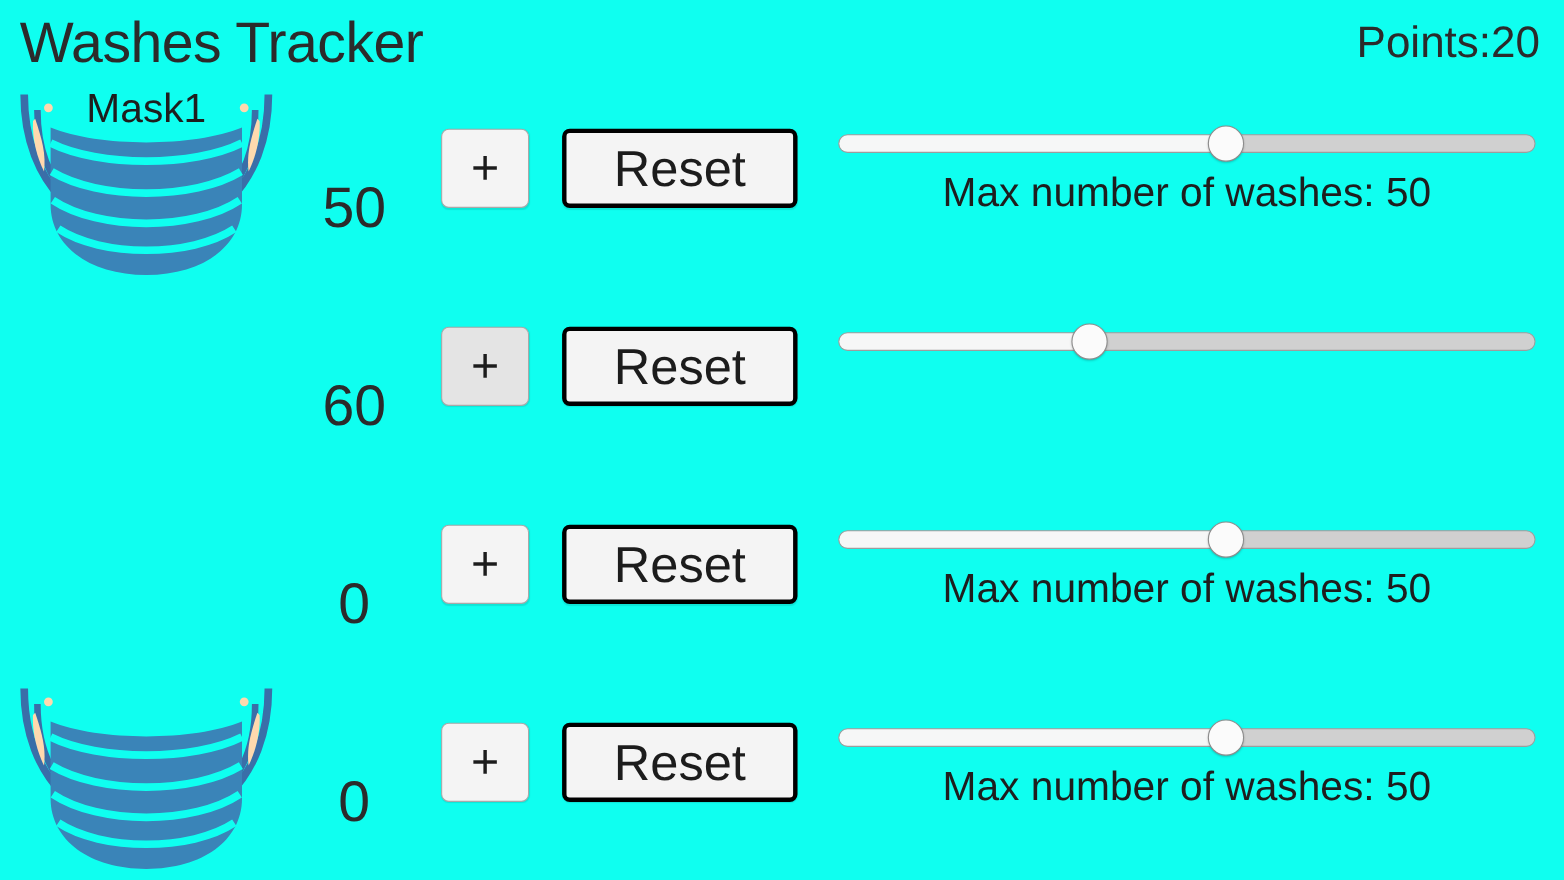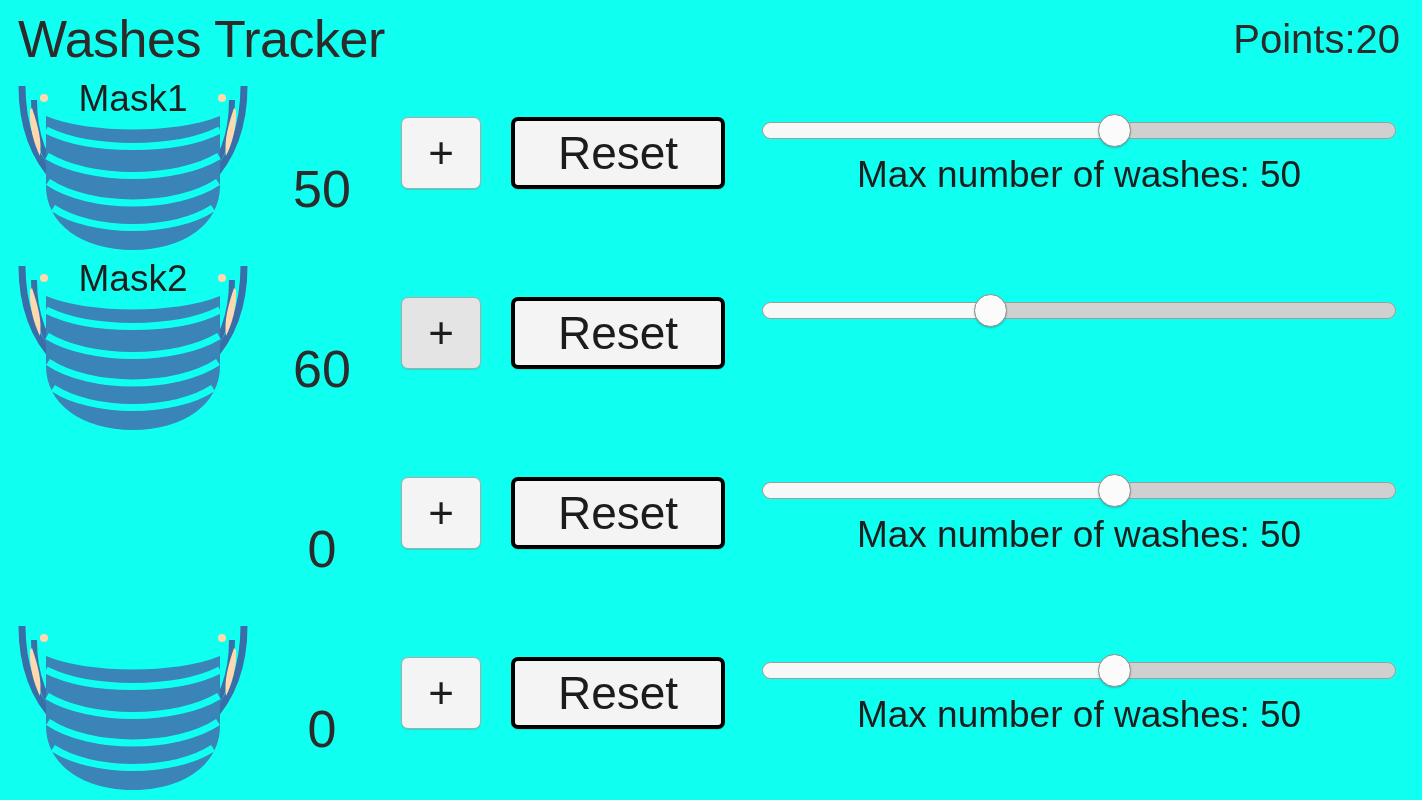--- a/index.html
+++ b/index.html
@@ -229,104 +229,83 @@
         <div class="slider-fill" style="width: 55.5%;"></div>
       </div>
       <div class="slider-thumb" style="left: 55.5%;"></div>
       <div class="slider-caption">Max number of washes: 50</div>
     </div>
 
   </div>
 
   <div class="row">
 
+
+    <div class="counter">60</div>
+
+    <button class="plus-btn active">+</button>
+    <button class="reset-btn">Reset</button>
+
+    <div class="slider-cell">
+      <div class="slider-track">
+        <div class="slider-fill" style="width: 36%;"></div>
+      </div>
+      <div class="slider-thumb" style="left: 36%;"></div>
+    </div>
+
+  </div>
+
+  <div class="row">
+
+
+    <div class="counter">0</div>
+
+    <button class="plus-btn">+</button>
+    <button class="reset-btn">Reset</button>
+
+    <div class="slider-cell">
+      <div class="slider-track">
+        <div class="slider-fill" style="width: 55.5%;"></div>
+      </div>
+      <div class="slider-thumb" style="left: 55.5%;"></div>
+      <div class="slider-caption">Max number of washes: 50</div>
+    </div>
+
+  </div>
+
+  <div class="row">
+
     <div class="mask-cell">
       <svg class="mask-svg" viewBox="0 0 250 185">
 
         <path d="M14 12 C 14 96, 70 140, 125 140 C 180 140, 236 96, 236 12" fill="none" stroke="#3a6ea8" stroke-width="7"></path>
         <path d="M26 26 C 26 102, 76 132, 125 132 C 174 132, 224 102, 224 26" fill="none" stroke="#3a6ea8" stroke-width="6"></path>
 
         <path d="M24 34 C 30 52, 34 66, 32 82 C 26 70, 21 52, 22 36 Z" fill="#ffd9ae"></path>
         <path d="M226 34 C 220 52, 216 66, 218 82 C 224 70, 229 52, 228 36 Z" fill="#ffd9ae"></path>
         <circle cx="36" cy="24" r="4" fill="#ffd9ae"></circle>
         <circle cx="214" cy="24" r="4" fill="#ffd9ae"></circle>
 
         <g>
           <path d="M38 42 C 82 60, 168 60, 212 42 L 212 112 C 212 150, 176 176, 125 176 C 74 176, 38 150, 38 112 Z" fill="#3a84b8"></path>
           <path d="M38 56 C 82 78, 168 78, 212 56" fill="none" stroke="#0ffff0" stroke-width="7"></path>
           <path d="M39 82 C 82 108, 168 108, 211 82" fill="none" stroke="#0ffff0" stroke-width="7"></path>
           <path d="M40 108 C 82 136, 168 136, 210 108" fill="none" stroke="#0ffff0" stroke-width="7"></path>
           <path d="M45 134 C 84 160, 166 160, 205 134" fill="none" stroke="#0ffff0" stroke-width="7"></path>
         </g>
       </svg>
-      <div class="mask-label">Mask2</div>
-    </div>
-
-    <div class="counter">60</div>
-
-    <button class="plus-btn active">+</button>
-    <button class="reset-btn">Reset</button>
-
-    <div class="slider-cell">
-      <div class="slider-track">
-        <div class="slider-fill" style="width: 36%;"></div>
-      </div>
-      <div class="slider-thumb" style="left: 36%;"></div>
-    </div>
-
-  </div>
-
-  <div class="row">
-
+    </div>
 
     <div class="counter">0</div>
 
     <button class="plus-btn">+</button>
     <button class="reset-btn">Reset</button>
 
     <div class="slider-cell">
       <div class="slider-track">
         <div class="slider-fill" style="width: 55.5%;"></div>
       </div>
       <div class="slider-thumb" style="left: 55.5%;"></div>
       <div class="slider-caption">Max number of washes: 50</div>
     </div>
 
   </div>
-
-  <div class="row">
-
-    <div class="mask-cell">
-      <svg class="mask-svg" viewBox="0 0 250 185">
-
-        <path d="M14 12 C 14 96, 70 140, 125 140 C 180 140, 236 96, 236 12" fill="none" stroke="#3a6ea8" stroke-width="7"></path>
-        <path d="M26 26 C 26 102, 76 132, 125 132 C 174 132, 224 102, 224 26" fill="none" stroke="#3a6ea8" stroke-width="6"></path>
-
-        <path d="M24 34 C 30 52, 34 66, 32 82 C 26 70, 21 52, 22 36 Z" fill="#ffd9ae"></path>
-        <path d="M226 34 C 220 52, 216 66, 218 82 C 224 70, 229 52, 228 36 Z" fill="#ffd9ae"></path>
-        <circle cx="36" cy="24" r="4" fill="#ffd9ae"></circle>
-        <circle cx="214" cy="24" r="4" fill="#ffd9ae"></circle>
-
-        <g>
-          <path d="M38 42 C 82 60, 168 60, 212 42 L 212 112 C 212 150, 176 176, 125 176 C 74 176, 38 150, 38 112 Z" fill="#3a84b8"></path>
-          <path d="M38 56 C 82 78, 168 78, 212 56" fill="none" stroke="#0ffff0" stroke-width="7"></path>
-          <path d="M39 82 C 82 108, 168 108, 211 82" fill="none" stroke="#0ffff0" stroke-width="7"></path>
-          <path d="M40 108 C 82 136, 168 136, 210 108" fill="none" stroke="#0ffff0" stroke-width="7"></path>
-          <path d="M45 134 C 84 160, 166 160, 205 134" fill="none" stroke="#0ffff0" stroke-width="7"></path>
-        </g>
-      </svg>
-    </div>
-
-    <div class="counter">0</div>
-
-    <button class="plus-btn">+</button>
-    <button class="reset-btn">Reset</button>
-
-    <div class="slider-cell">
-      <div class="slider-track">
-        <div class="slider-fill" style="width: 55.5%;"></div>
-      </div>
-      <div class="slider-thumb" style="left: 55.5%;"></div>
-      <div class="slider-caption">Max number of washes: 50</div>
-    </div>
-
-  </div>
 </div>
 
 </body></html>

